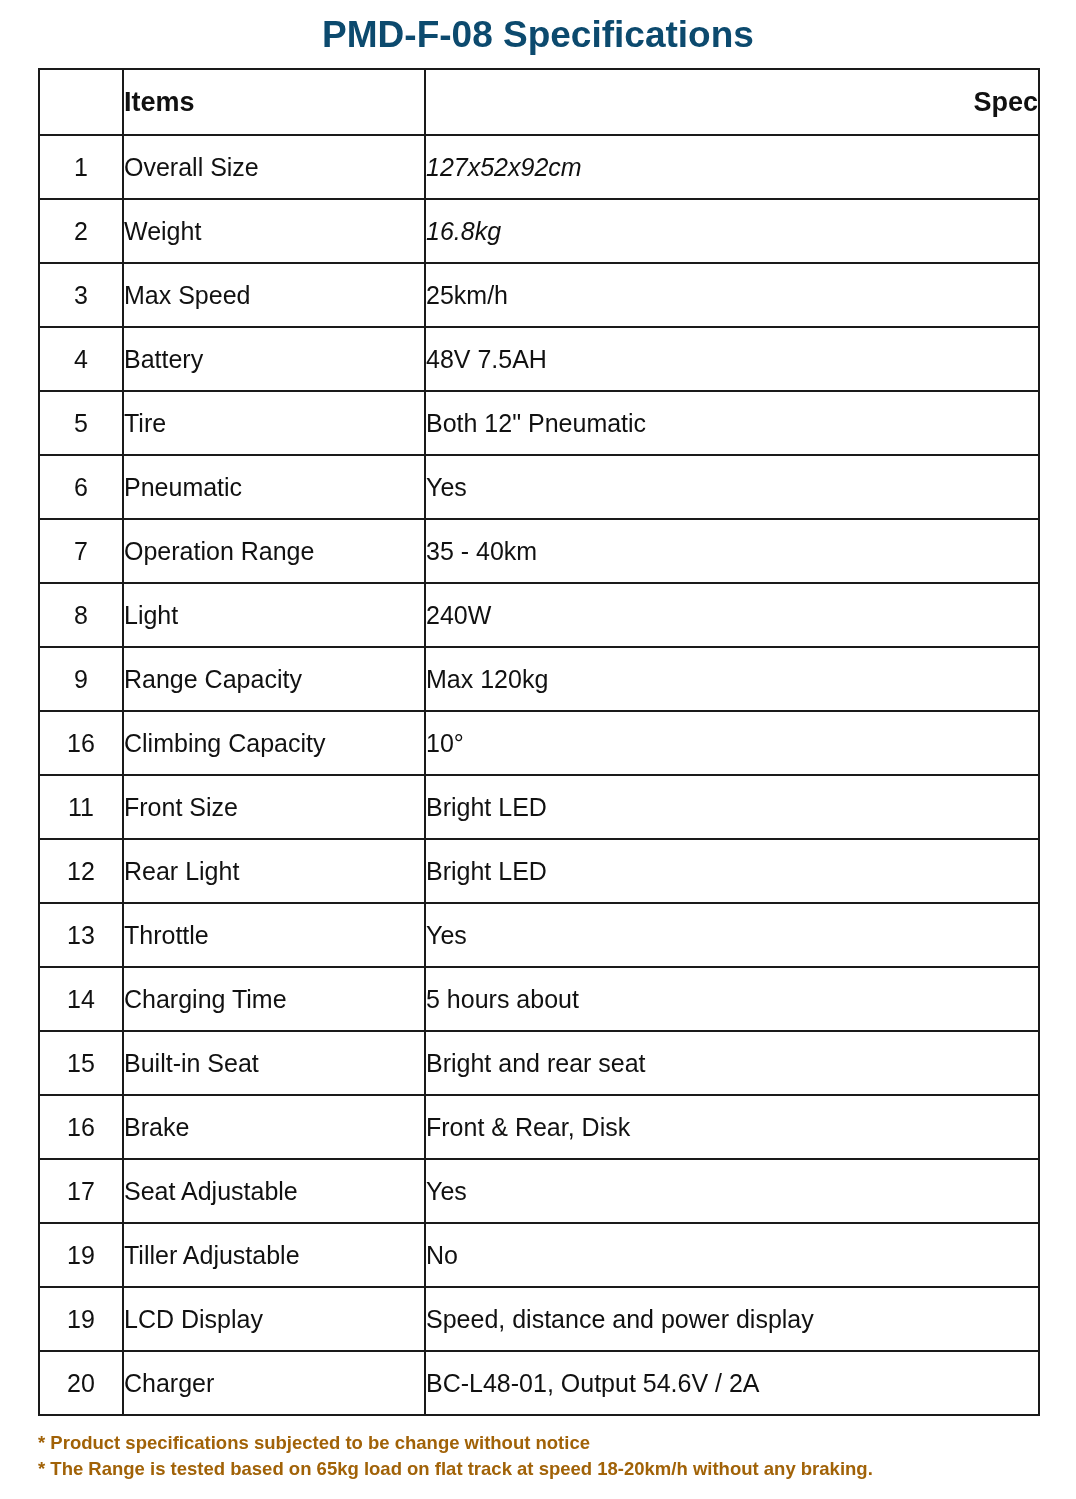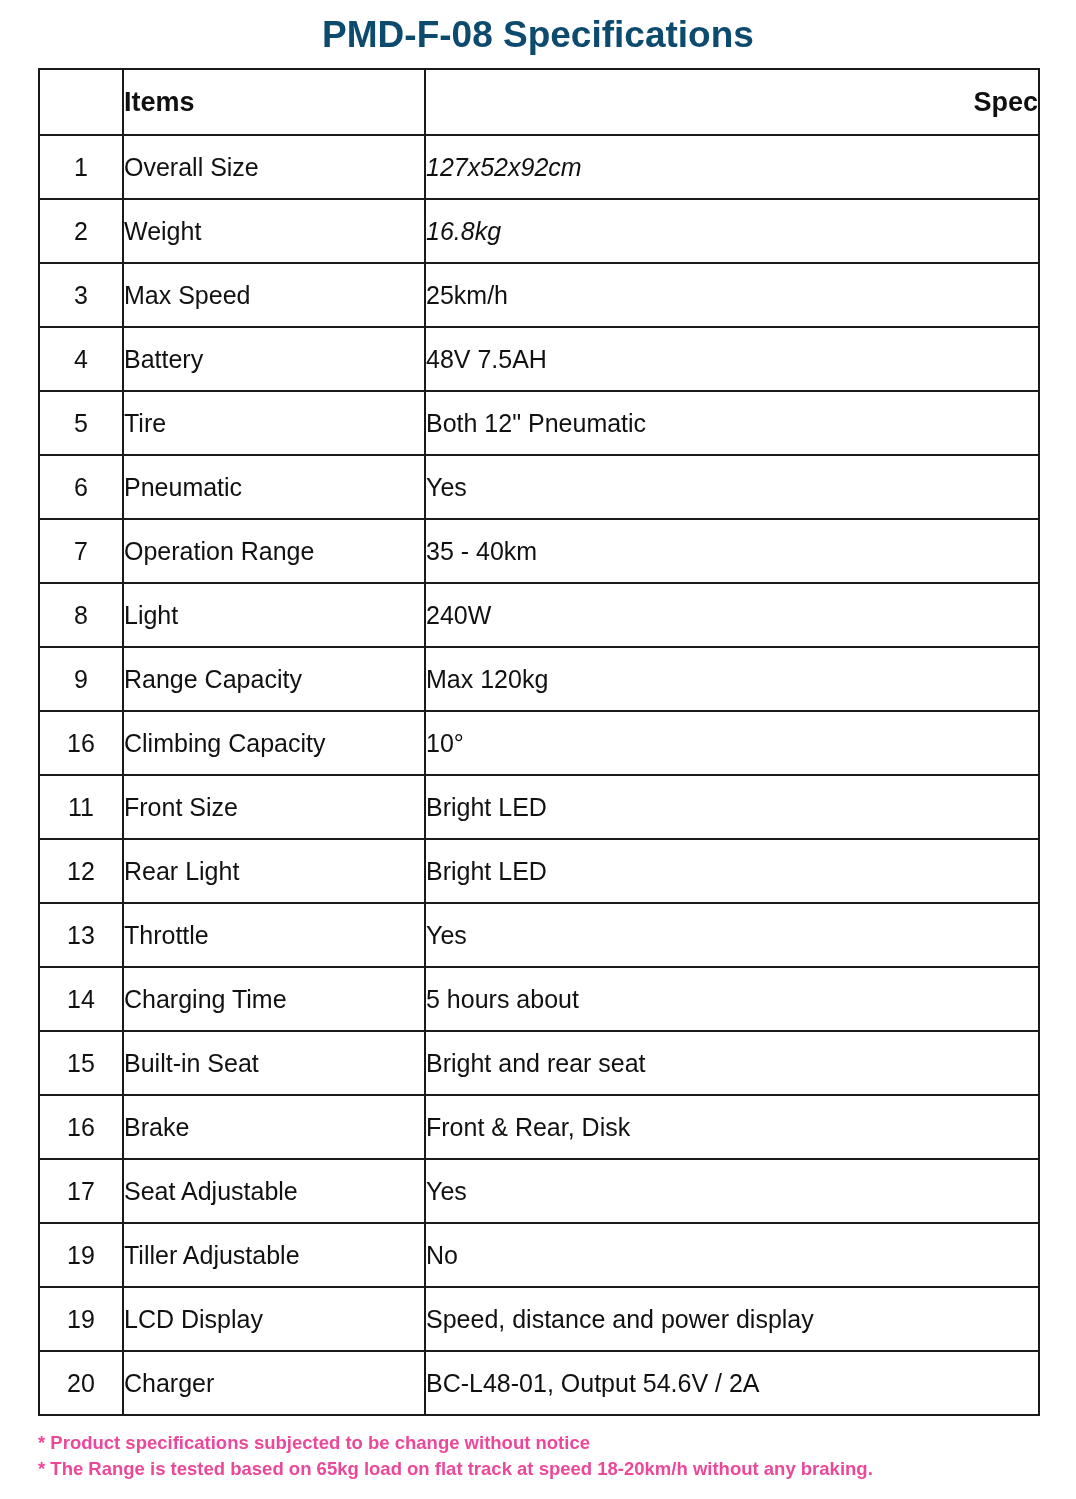--- a/index.html
+++ b/index.html
@@ -70,21 +70,21 @@
   .red {
     color: #e8100f;
     font-weight: bold;
     font-style: italic;
   }
   .notes {
     margin-top: 14px;
     font-size: 18.5px;
     line-height: 1.42;
     font-weight: bold;
-    color: #ec4899;
+    color: #a16207;
   }
   .notes div {
     white-space: nowrap;
   }
 </style>
 </head>
 <body>
 
 <div class="page">
 

